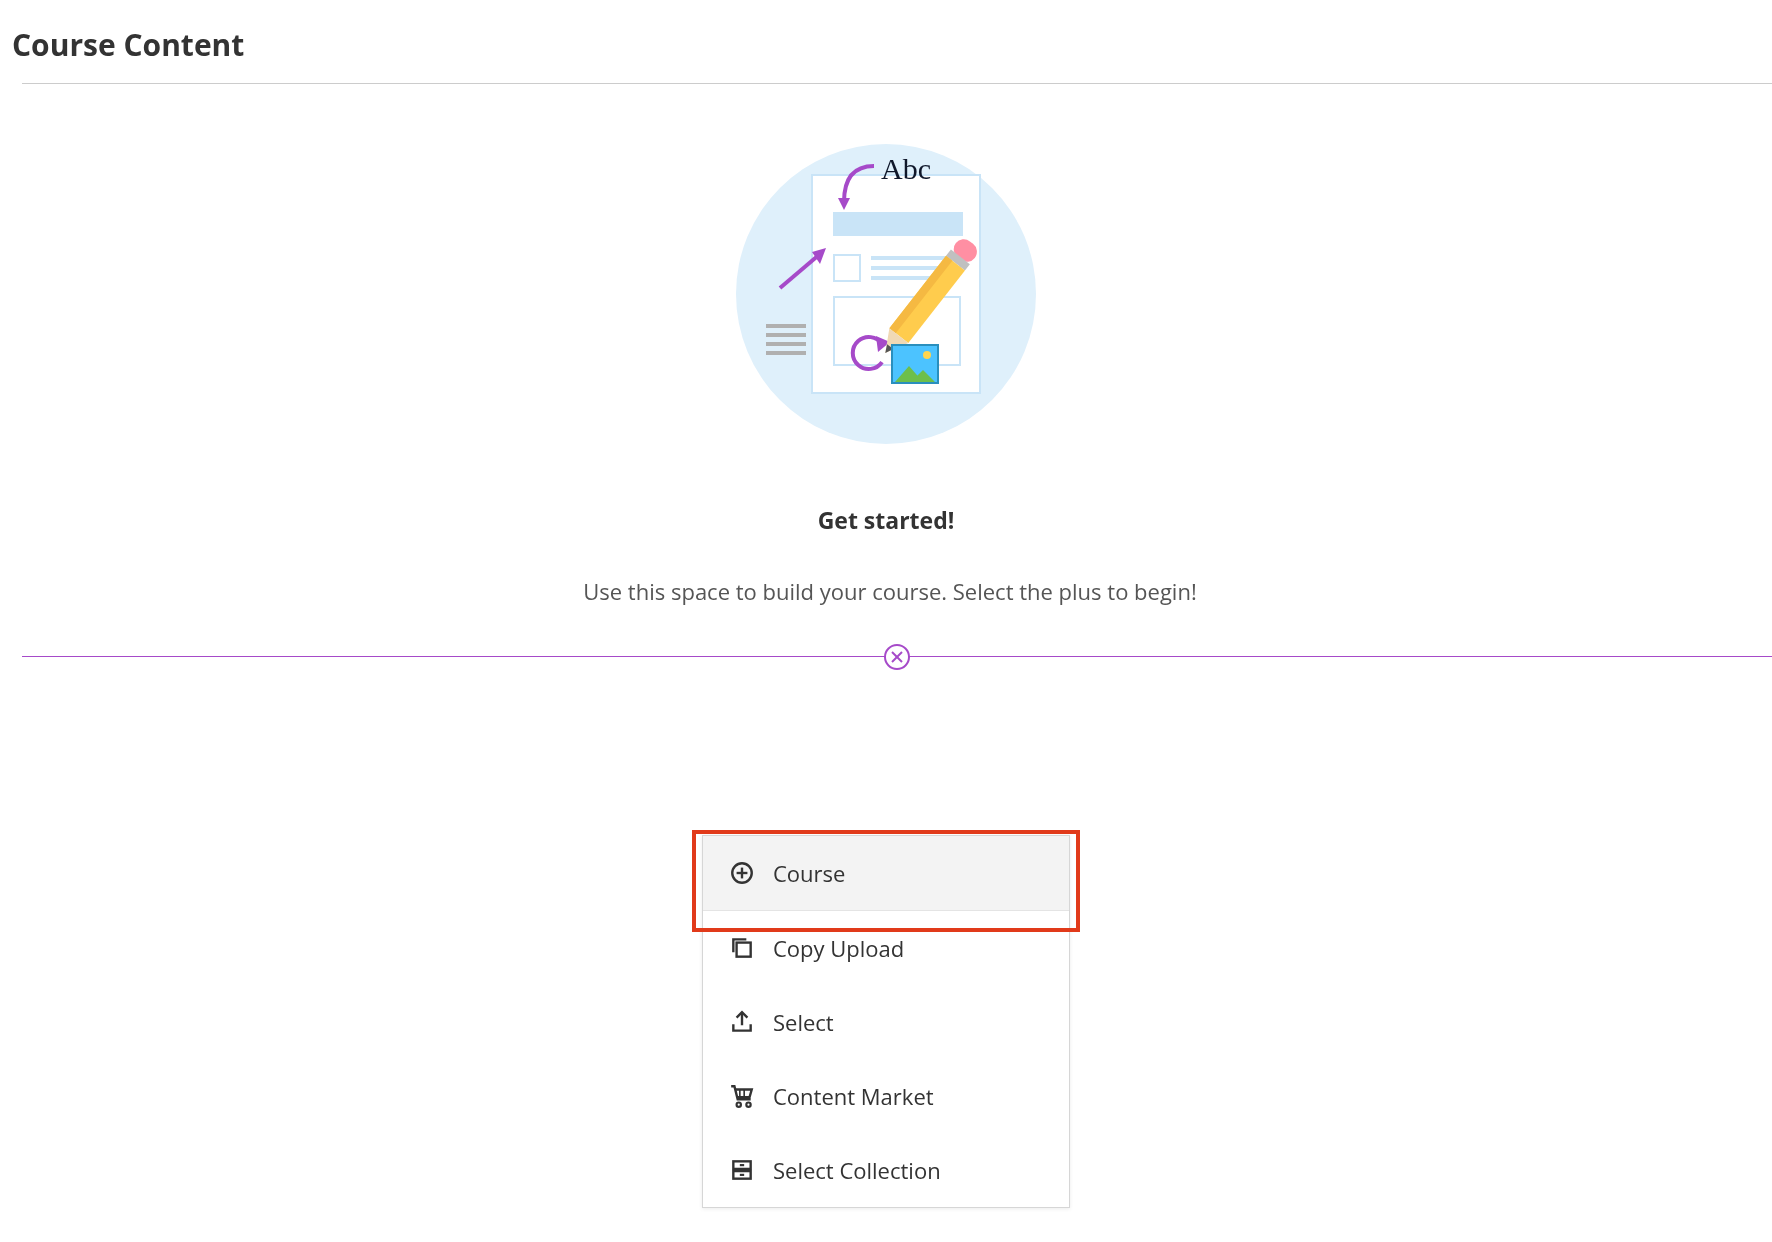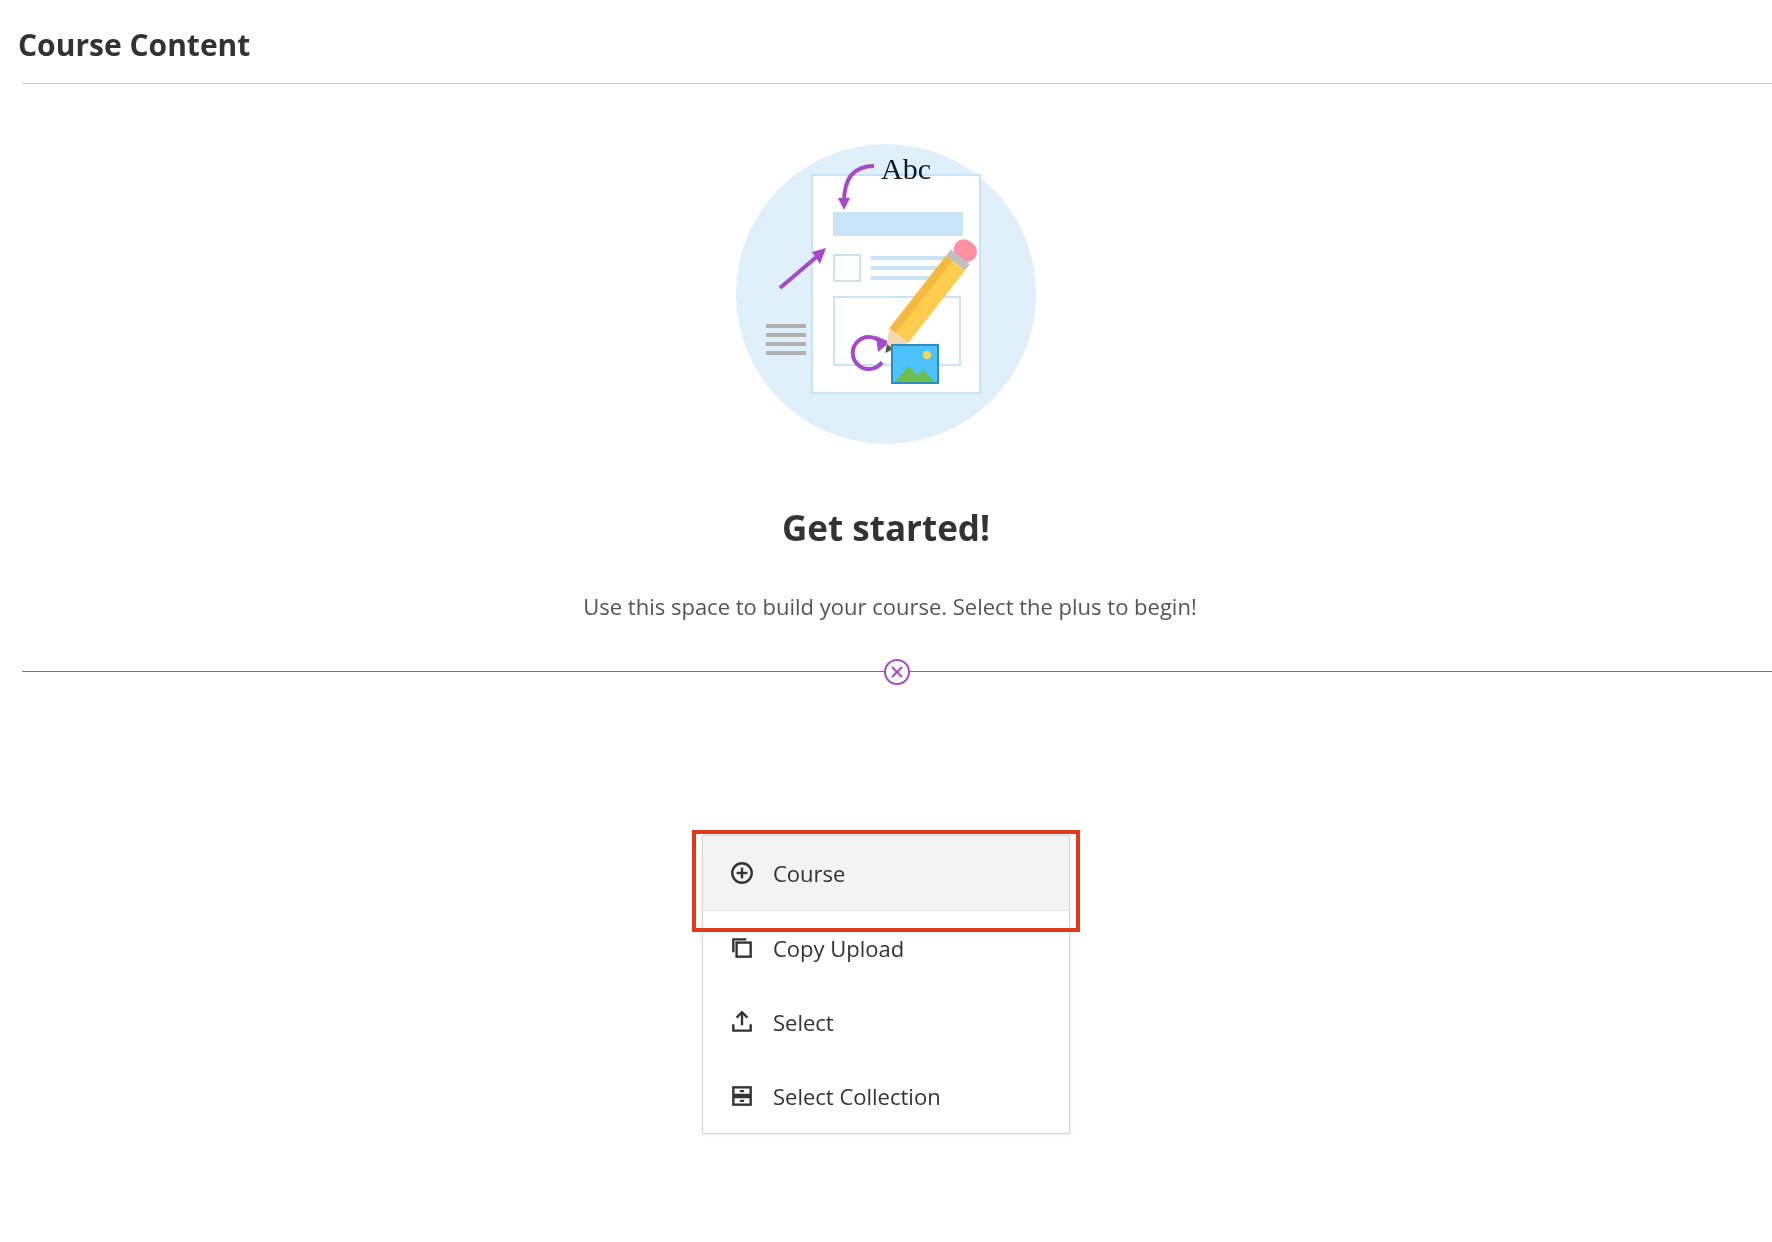--- a/index.html
+++ b/index.html
@@ -8,21 +8,21 @@
     background: #ffffff;
     color: #333;
     width: 1772px;
     height: 1242px;
     position: relative;
   }
   .page-title {
     font-size: 30px;
     font-weight: 700;
     color: #333;
-    padding: 24px 0 18px 18px;
+    padding: 24px 0 18px 12px;
   }
   .title-rule {
     border: none;
     border-top: 1px solid #ccc;
     margin: 0 0 0 22px;
   }
   .empty-state {
     text-align: center;
     margin-top: 60px;
   }
@@ -111,21 +111,21 @@
     left: 155px; top: 200px;
     width: 48px; height: 40px;
     background: #4cc3ff;
     border: 2px solid #2a8fbd;
   }
   .pic-sun { position:absolute; right:6px; top:5px; width:8px; height:8px; background:#ffd54f; border-radius:50%; }
   .pic-hill1 { position:absolute; left:2px; bottom:0; width:0;height:0; border-left:14px solid transparent; border-right:14px solid transparent; border-bottom:16px solid #6dbf4b; }
   .pic-hill2 { position:absolute; left:18px; bottom:0; width:0;height:0; border-left:12px solid transparent; border-right:12px solid transparent; border-bottom:12px solid #6dbf4b; }
 
   .get-started {
-    font-size: 35px;
+    font-size: 23px;
     font-weight: 700;
     color: #333;
     margin-top: 60px;
   }
   .get-started-sub {
     font-size: 22px;
     color: #555;
     margin-top: 40px;
     margin-left: 8px;
   }
@@ -270,20 +270,31 @@
   <div class="menu-item">
     <svg class="icon-svg" viewBox="0 0 24 24">
       <polyline points="4,14 4,20 20,20 20,14" fill="none" stroke="#333" stroke-width="2.2"></polyline>
       <line x1="12" y1="3" x2="12" y2="15" stroke="#333" stroke-width="2.2"></line>
       <polyline points="7,8 12,3 17,8" fill="none" stroke="#333" stroke-width="2.2"></polyline>
     </svg>
     <span>Select</span>
   </div>
   <div class="menu-item">
     <svg class="icon-svg" viewBox="0 0 24 24">
+      <polyline points="2,3 5,3 8,15 20,15" fill="none" stroke="#333" stroke-width="2.2"></polyline>
+      <polyline points="6,6 21,6 19,13 7.5,13" fill="none" stroke="#333" stroke-width="2.2"></polyline>
+      <line x1="10" y1="6" x2="10" y2="13" stroke="#333" stroke-width="1.5"></line>
+      <line x1="14" y1="6" x2="14" y2="13" stroke="#333" stroke-width="1.5"></line>
+      <circle cx="9" cy="20" r="2" fill="none" stroke="#333" stroke-width="2"></circle>
+      <circle cx="18" cy="20" r="2" fill="none" stroke="#333" stroke-width="2"></circle>
+    </svg>
+    <span>Content Market</span>
+  </div>
+  <div class="menu-item">
+    <svg class="icon-svg" viewBox="0 0 24 24">
       <rect x="4" y="4" width="16" height="7" fill="none" stroke="#333" stroke-width="2.2"></rect>
       <rect x="4" y="13" width="16" height="7" fill="none" stroke="#333" stroke-width="2.2"></rect>
       <line x1="10" y1="7.5" x2="14" y2="7.5" stroke="#333" stroke-width="2"></line>
       <line x1="10" y1="16.5" x2="14" y2="16.5" stroke="#333" stroke-width="2"></line>
     </svg>
     <span>Select Collection</span>
   </div>
 </div>
 
 <div class="red-box"></div>

